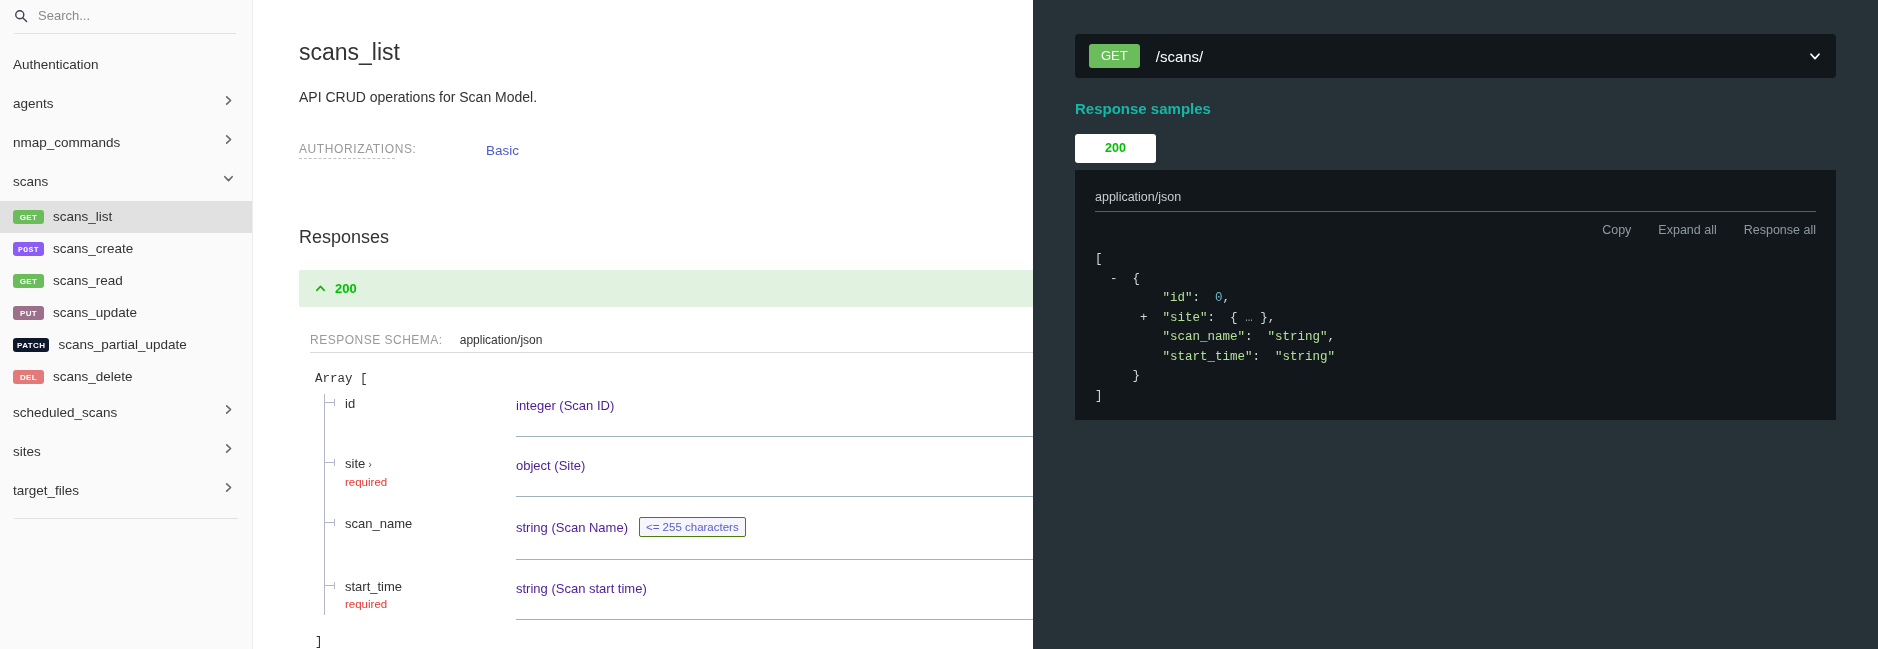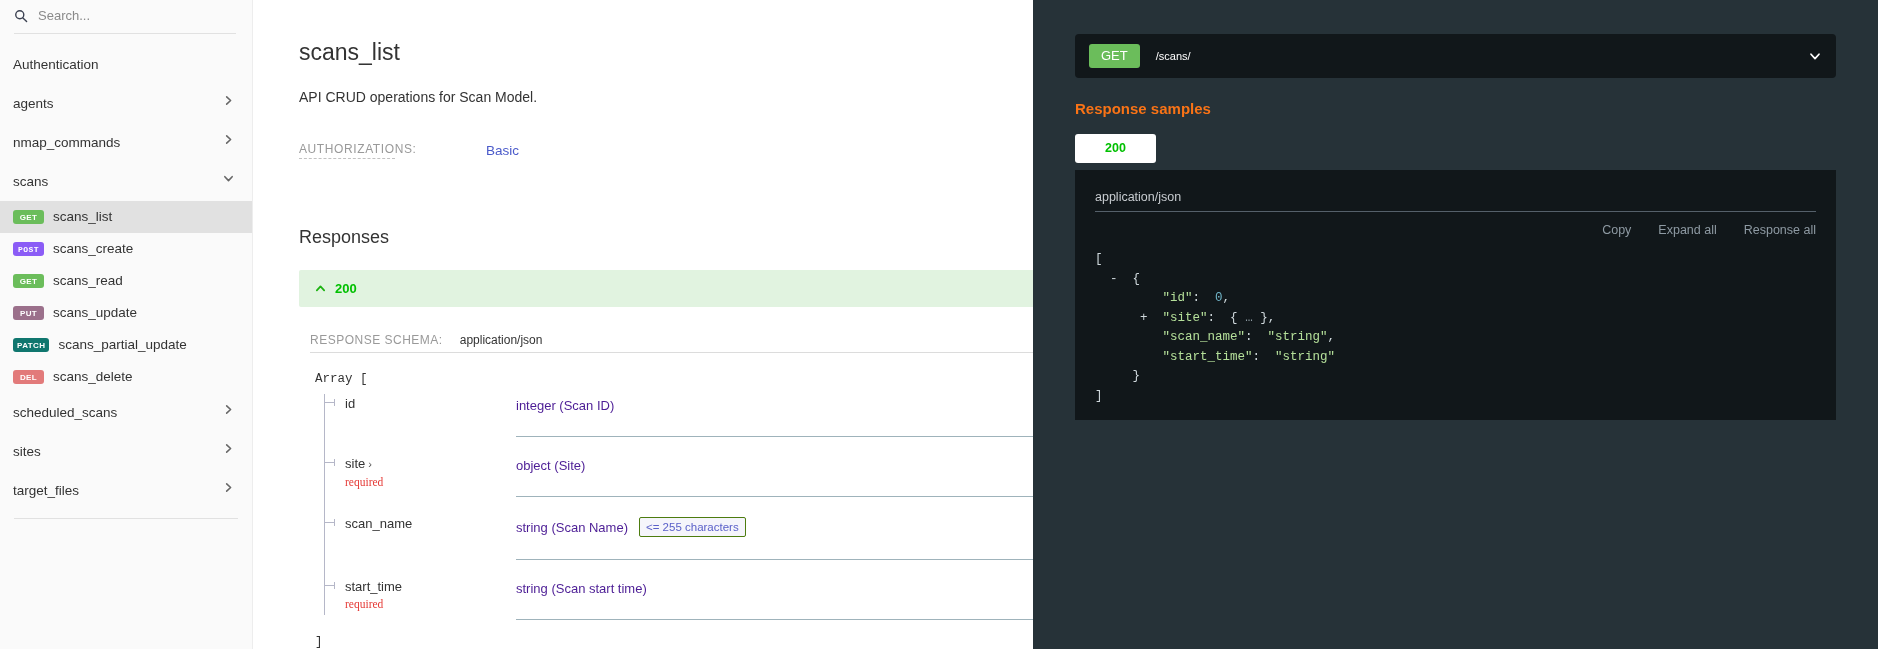--- a/index.html
+++ b/index.html
@@ -70,21 +70,21 @@
     font-weight: bold;
     letter-spacing: .4px;
     padding: 3px 4px 2px 4px;
     margin-right: 9px;
     font-family: "Liberation Sans", sans-serif;
     line-height: 9px;
   }
   .verb.get { background: #6bbd5b; }
   .verb.post { background: #8b5cf6; font-family: Liberation Mono, monospace; }
   .verb.put { background: #9b708b; }
-  .verb.patch { background: #0f766e; }
+  .verb.patch { background: #0f172a; }
   .verb.del { background: #e27a7a; }
   .nav-divider { height:1px; background:#e1e1e1; margin: 8px 14px 0 14px; }
 
   
   .main {
     flex: 1 1 auto;
     background: #ffffff;
     height: 649px;
     overflow: hidden;
     position: relative;
@@ -139,21 +139,21 @@
   }
   .field-row .elbow {
     position: absolute; left: 0px; top: 16px; width: 11px; height: 1px; background: #b5b7c8;
   }
   .field-row .elbow:after {
     content: ""; position: absolute; right: 0; top: -3px; width: 1px; height: 7px; background: #b5b7c8;
   }
   .field-name-col { width: 192px; padding-left: 21px; }
   .field-name { font-size: 13px; color: #333333; line-height: 17px; }
   .field-name .exp { color: #555; font-size: 11px; margin-left: 3px; }
-  .field-req { font-size: 11.5px; color: #e53935; line-height: 16px; margin-top: 1px; font-family: Liberation Serif, serif; }
+  .field-req { font-size: 11.5px; color: #e53935; line-height: 16px; margin-top: 1px; }
   .field-type-col {
     flex: 1 1 auto;
     border-bottom: 1px solid #9fb3bb;
     padding: 2px 0 22px 0;
     display: flex; align-items: center; flex-wrap: wrap;
     min-height: 34px;
   }
   .field-row:last-child .field-type-col { }
   .type-text { font-size: 13px; color: #4c1d95; line-height: 17px; }
   .constraint {
@@ -182,25 +182,25 @@
     display: flex; align-items: center;
     padding: 10px 14px;
     cursor: pointer;
   }
   .endpoint-verb {
     background: #6bbd5b; color: #ffffff;
     font-size: 13px; padding: 4px 12px;
     border-radius: 3px; margin-right: 16px;
     line-height: 16px;
   }
-  .endpoint-path { color: #ffffff; font-size: 11px; flex: 1 1 auto; }
+  .endpoint-path { color: #ffffff; font-size: 15px; flex: 1 1 auto; }
   .endpoint-chevron { color: #ffffff; display: flex; align-items: center; }
   .endpoint-chevron svg { width: 14px; height: 14px; }
 
-  h3.samples-title { color: #f97316; font-size: 15px; margin: 22px 0 17px 0; font-weight: bold; }
+  h3.samples-title { color: #14b8a6; font-size: 15px; margin: 22px 0 17px 0; font-weight: bold; }
   .tabbar { display: flex; }
   .tab {
     background: #ffffff;
     border-radius: 3px;
     padding: 7px 30px;
     color: #00c000; font-size: 12.5px; font-weight: bold;
     cursor: pointer;
     line-height: 15px;
   }
   .code-panel {

